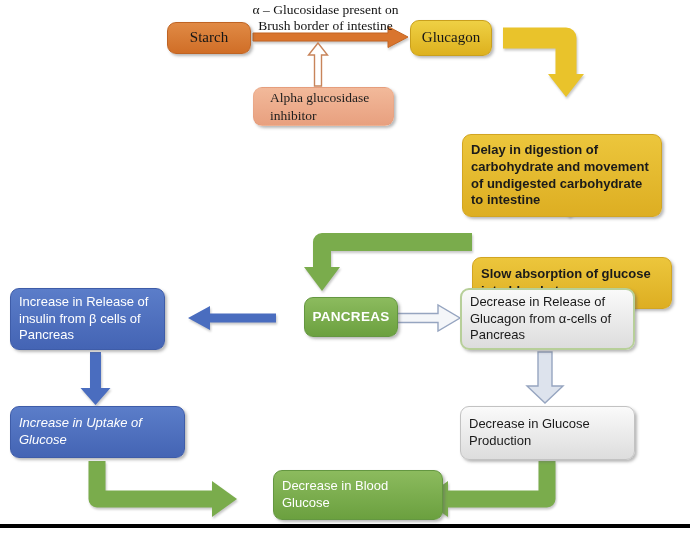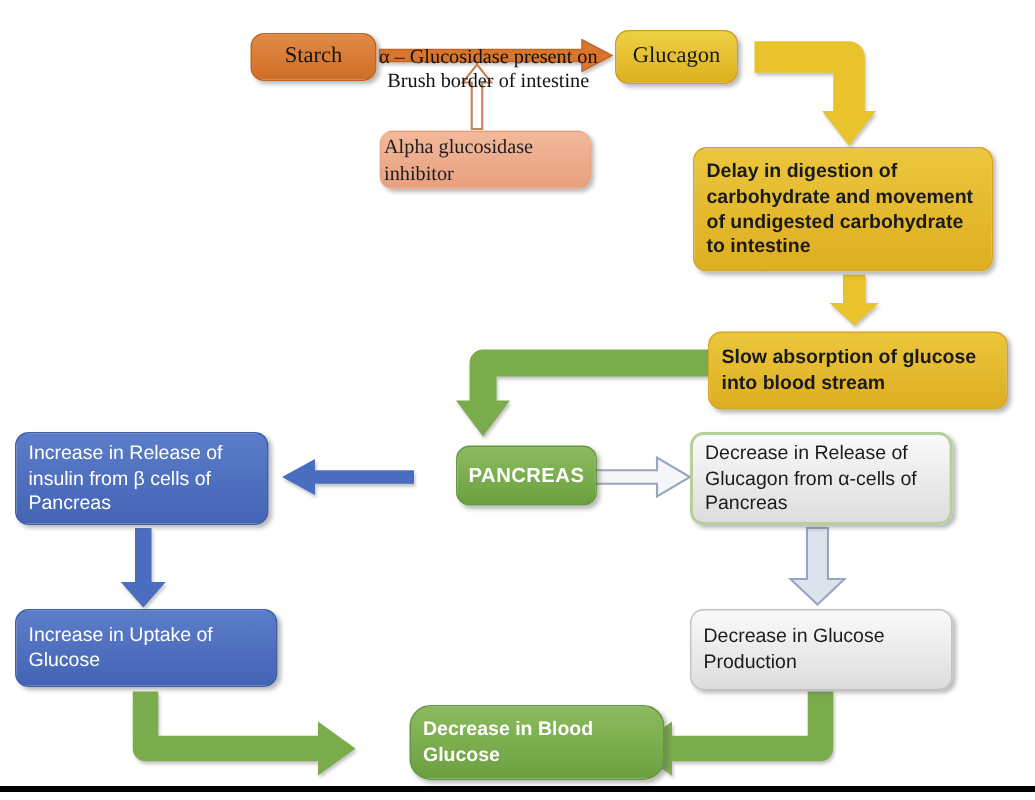--- a/index.html
+++ b/index.html
@@ -26,56 +26,56 @@
   }
   .node-glucose{
     left:410px;top:20px;width:82px;height:36px;
     background:linear-gradient(#eed044,#ddb11e);
     border:1px solid #c9a01d;color:#161616;font-size:15px;
   }
   .node-inhibitor{
     left:253px;top:87px;width:141px;height:39px;
     background:linear-gradient(#f2b99a,#e8a07f);
     border:1px solid #d9947331;color:#1d1d1d;font-size:13.5px;
-    padding:2px 2px;
+    padding:2px 16px;
   }
   .node-gold{
     background:linear-gradient(#ecc63c,#ddae22);
     border:1px solid #d2a522;color:#1a1a1a;
-    font-size:13px;font-weight:600;padding:4px 8px;
+    font-size:13px;font-weight:600;padding:4px 8px;margin-top:36px;
   }
   .node-delay{left:462px;top:98px;width:200px;height:83px;}
   .node-slow{left:472px;top:221px;width:200px;height:52px;}
   .node-green{
     background:linear-gradient(#8cbb5e,#6ba03f);
     border:1px solid #649741;color:#fff;margin-left:28px;
   }
   .node-pancreas{
     left:276px;top:297px;width:94px;height:40px;
     font-size:13.5px;font-weight:bold;letter-spacing:.3px;
   }
   .node-blue{
     background:linear-gradient(#5b7dc9,#4464b4);
     border:1px solid #3e5ca8;color:#fff;font-size:13px;padding:3px 8px;
   }
-  .node-insulin{left:10px;top:288px;width:169px;height:62px;}
-  .node-uptake{left:10px;top:406px;width:175px;height:52px;}
+  .node-insulin{left:10px;top:288px;width:155px;height:62px;}
+  .node-uptake{left:10px;top:406px;width:175px;height:52px;font-style:italic;}
   .node-gray{
     background:linear-gradient(#fafafa,#dddddd);
     color:#1a1a1a;font-size:13px;padding:20px 8px;
   }
   .node-glucagon{left:460px;top:288px;width:175px;height:62px;border:2px solid #b7cf99;}
   .node-production{left:460px;top:406px;width:175px;height:54px;border:1px solid #c2c2c2;}
   .node-blood{
     left:245px;top:470px;width:170px;height:50px;
-    font-size:13px;font-weight:bold;padding:3px 8px;border-radius:14px;
+    font-size:13px;font-weight:normal;padding:3px 8px;
   }
   .toplabel{
     position:absolute;left:233px;top:2px;width:185px;
-    text-align:center;font-size:13.5px;line-height:16px;color:#111;margin-top:28px;
+    text-align:center;font-size:13.5px;line-height:16px;color:#111;
   }
   #arrows{position:absolute;left:0;top:0;}
   .shadowed{filter:drop-shadow(1px 2px 1px rgba(0,0,0,.22));}
   .bottom-line{
     position:absolute;left:0;top:524px;width:690px;height:4px;background:#000;
   }
 </style>
 </head>
 <body>
 

